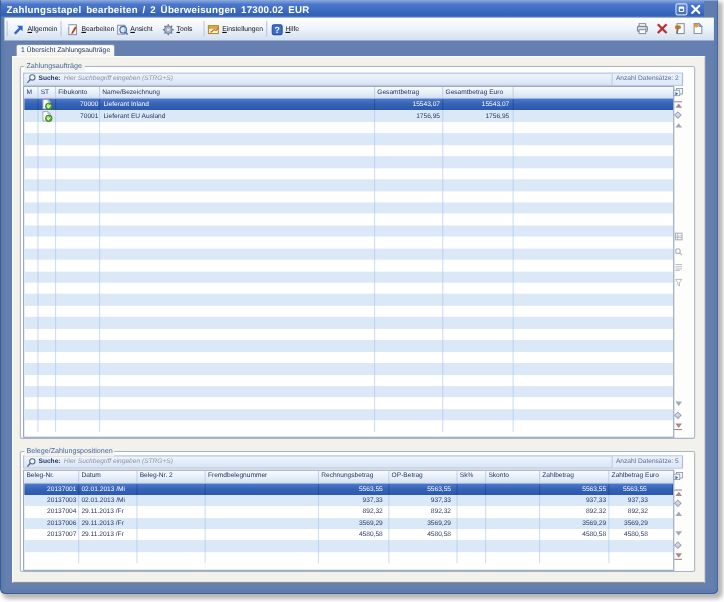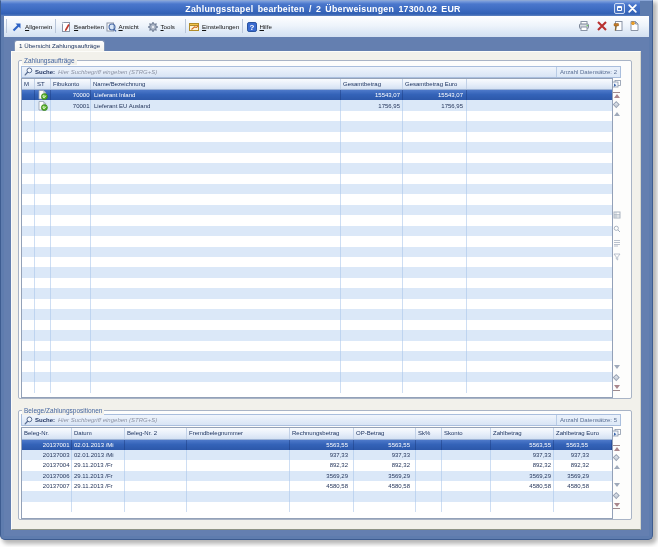--- a/index.html
+++ b/index.html
@@ -7,21 +7,21 @@
   body{font-family:"Liberation Sans",sans-serif;-webkit-font-smoothing:antialiased;}
   #stage{position:relative;width:658px;height:547px;overflow:hidden;background:#ffffff;}
   
   #win{position:absolute;left:0;top:0;width:653px;height:540px;background:#5e7cae;
        border:1px solid #3d5c90;border-top:1px solid #8aa6d6;
        border-radius:0 0 5px 5px;
        box-shadow:3px 3px 4px 1px rgba(110,110,110,.5);}
   
   #titlebar{position:absolute;left:0;top:0;right:12px;height:15px;
     background:linear-gradient(180deg,#7d9fdd 0%,#4a77cc 20%,#3e6cc2 55%,#3160b4 86%,#5f82bf 100%);
-    display:flex;align-items:center;justify-content:center;}
+    display:flex;align-items:center;}
   #title-text{color:#ffffff;font-size:8.8px;font-weight:bold;padding-left:5px;letter-spacing:.25px;word-spacing:1.6px;white-space:nowrap;}
   .tb-btns{position:absolute;right:2px;top:2px;display:flex;gap:2px;}
   .tb-btn{width:11px;height:11px;border:1px solid #cfdcf3;border-radius:2px;
     display:flex;align-items:center;justify-content:center;background:rgba(255,255,255,.08);}
   .tb-btn.noborder{border-color:transparent;background:transparent;}
   .glyph-restore{width:5px;height:5px;border:1px solid #fff;border-top:2px solid #fff;border-radius:1px;background:transparent;}
   
   
   #toolbar{position:absolute;left:3px;right:3px;top:15px;height:22px;
     background:linear-gradient(180deg,#fefeff 0%,#eef4fb 45%,#dce7f5 80%,#d3e0f1 100%);

